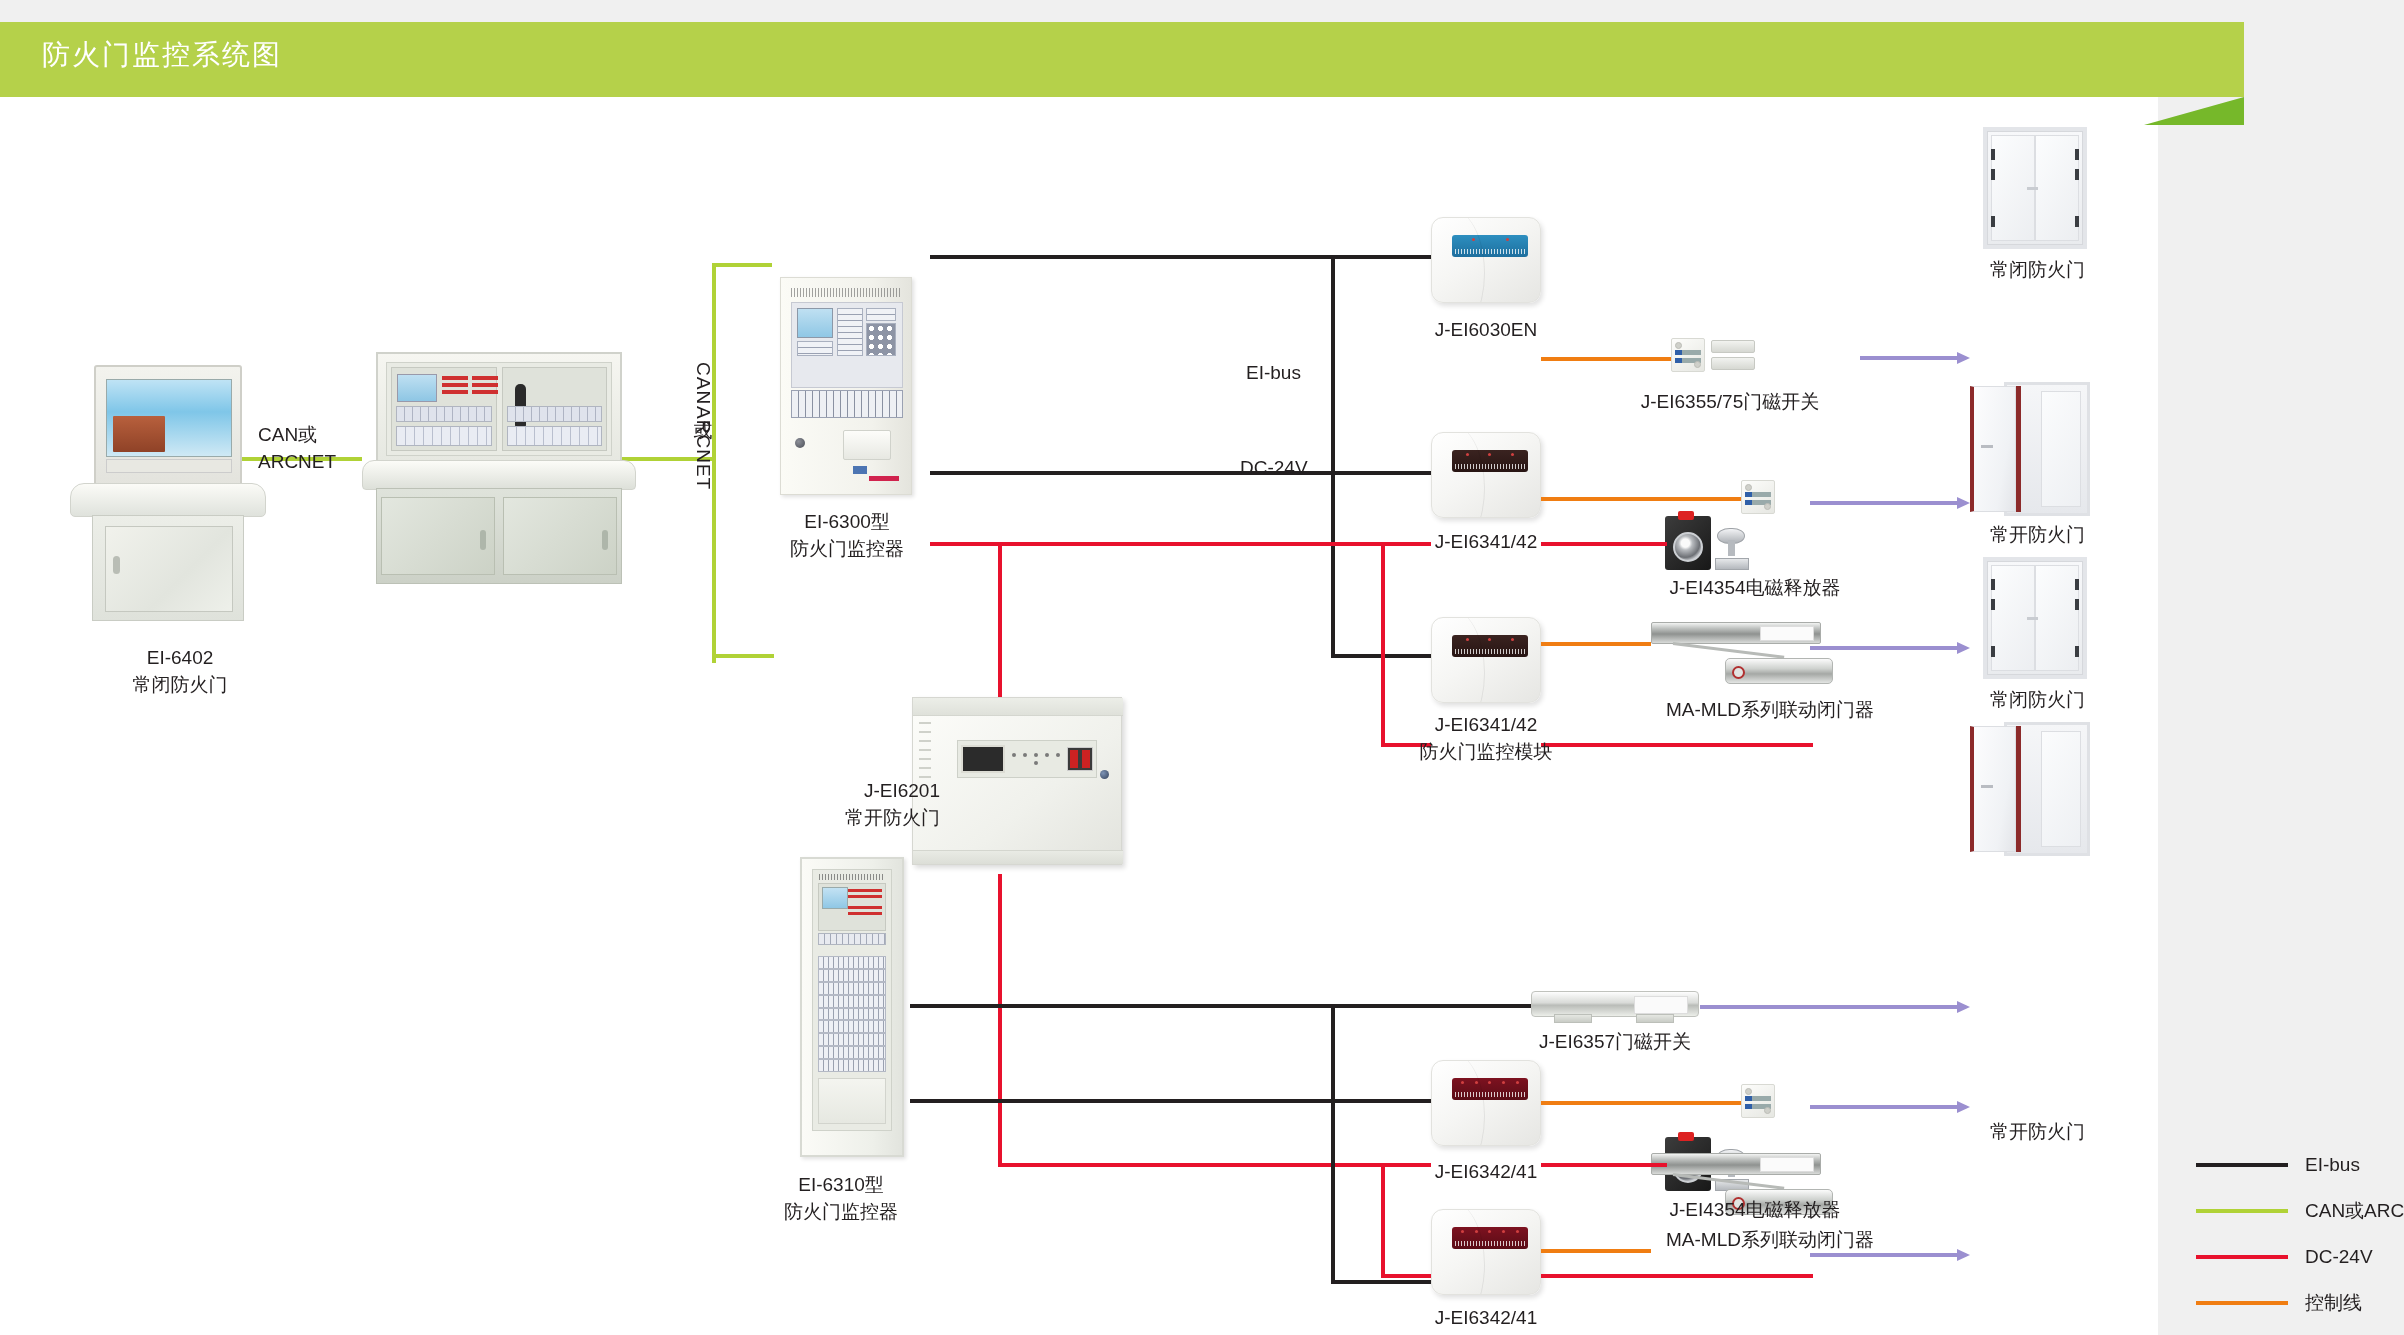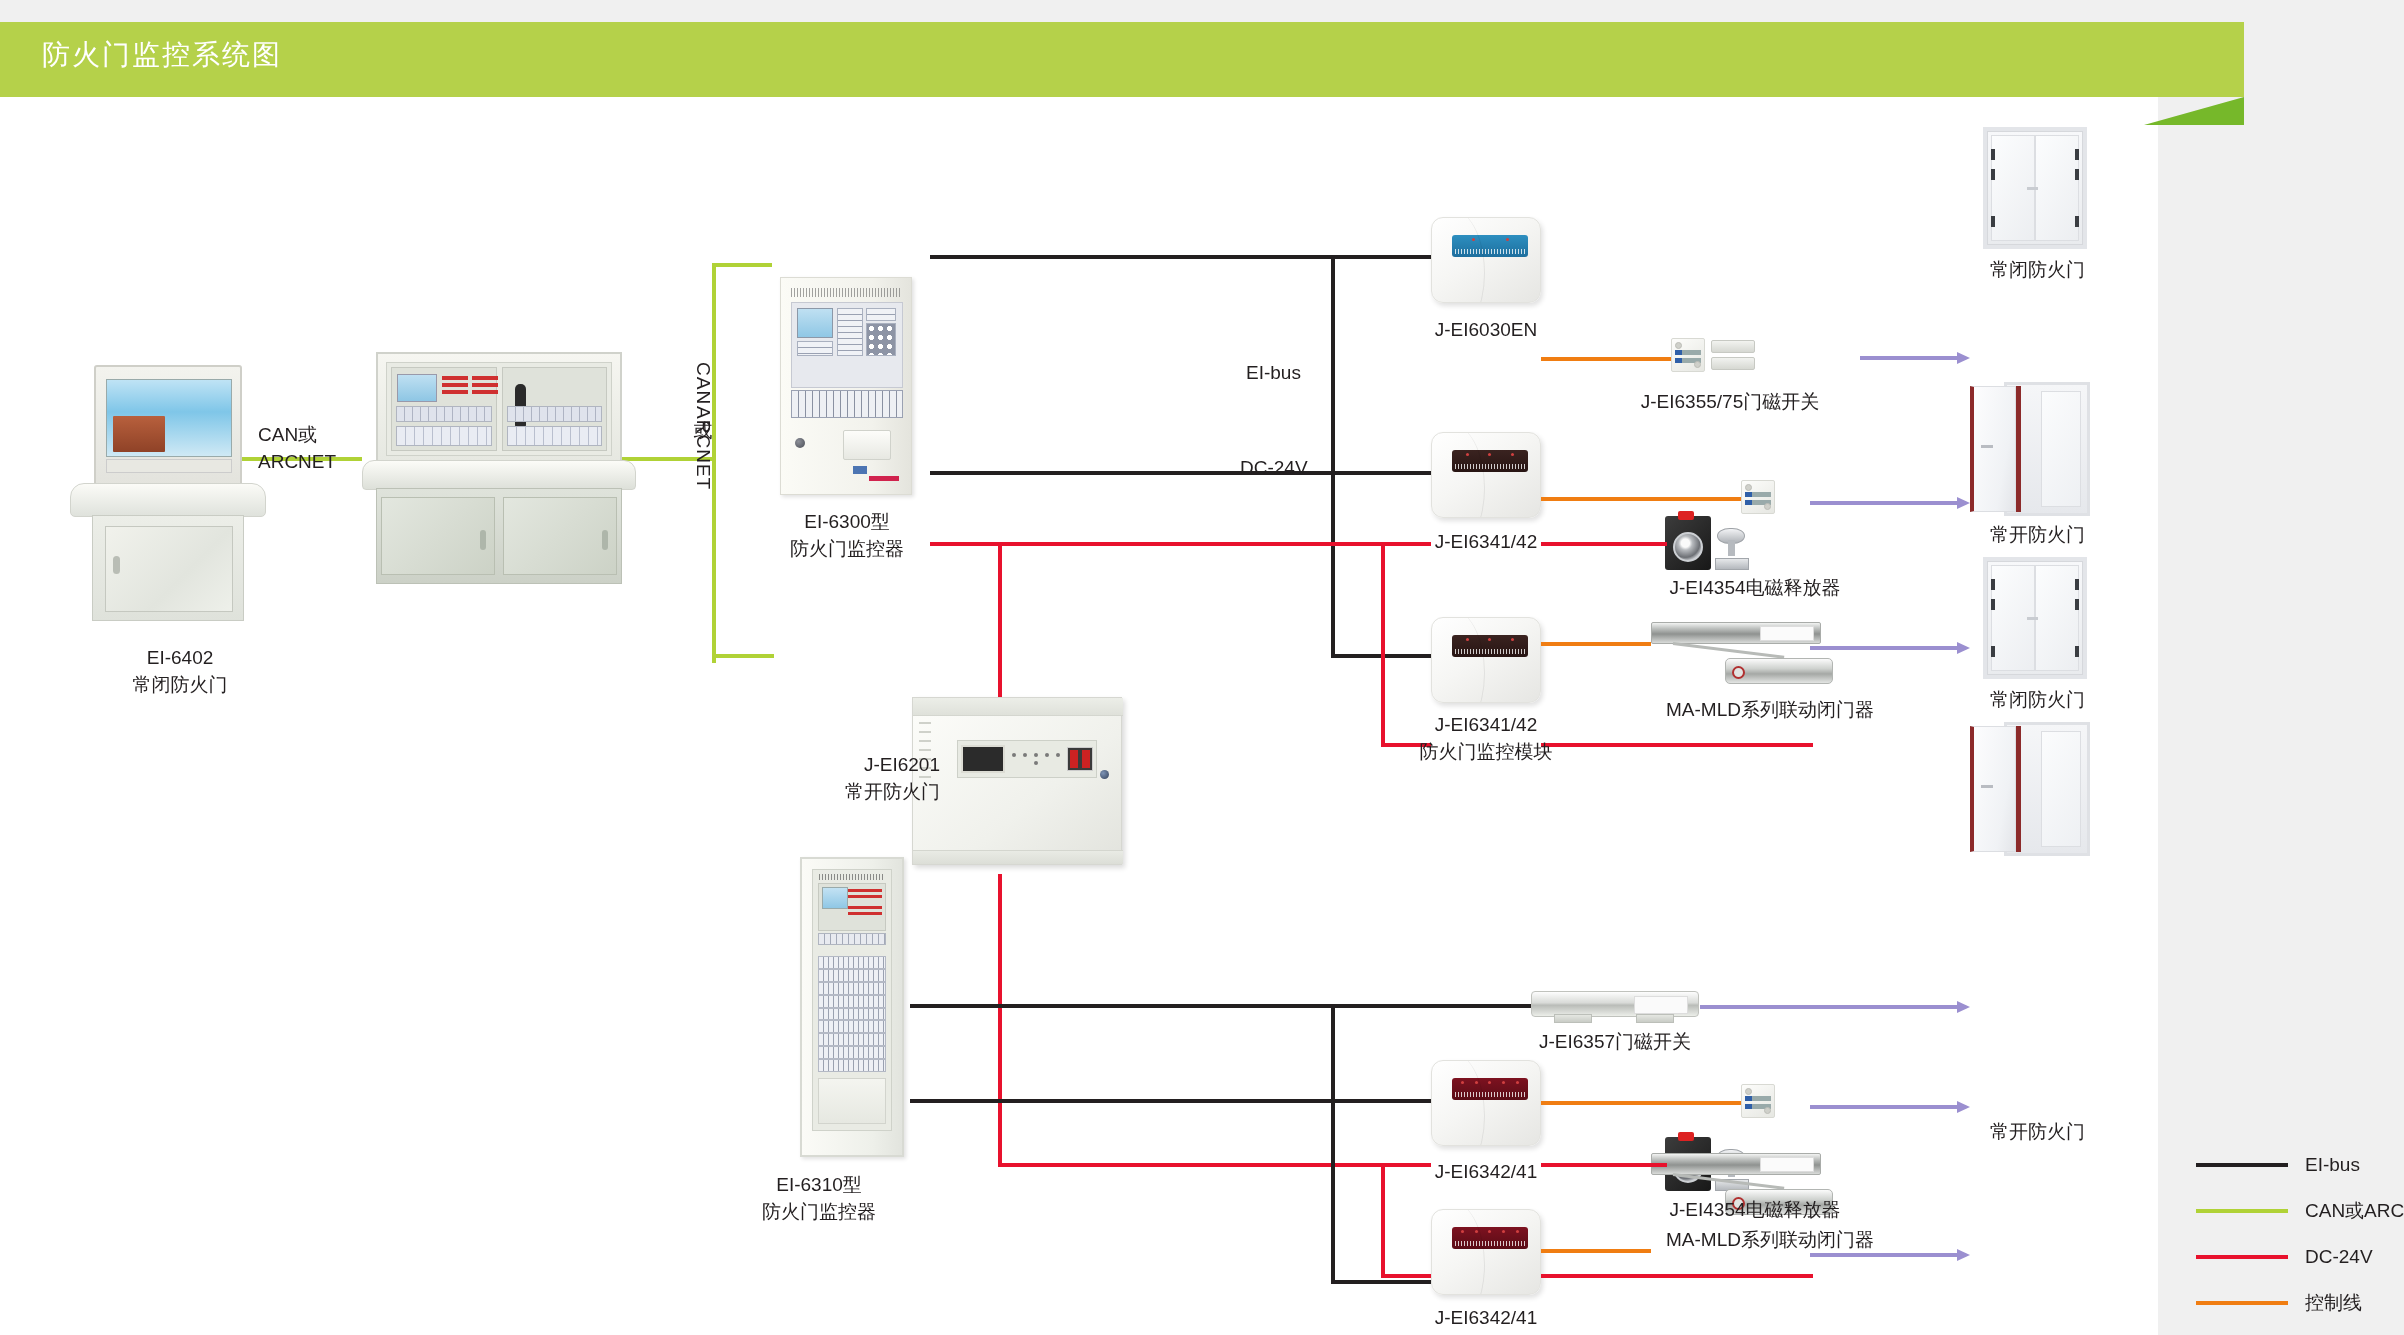--- a/index.html
+++ b/index.html
@@ -605,21 +605,21 @@
         </div>
         <div class="ps-sw">
             <b></b>
             <b></b>
           </div>
       </div>
       <div class="ps-knob"></div>
       <div class="ps-foot"></div>
     </div>
   </div>
-  <div class="caption" style="left:800px; top:655px; width:140px; text-align:right;"><span>J-EI6201</span><br><span>常开防火门</span></div>
+  <div class="caption" style="left:800px; top:681px; width:140px; text-align:right;"><span>J-EI6201</span><br><span>常开防火门</span></div>
 
   <div class="device" style="left:800px; top:760px; width:106px; height:302px;">
     <div class="tc-box">
       <div class="tc-face">
         <div class="tc-title"></div>
         <div class="tc-top">
           <div class="tc-lcd"></div>
           <div class="tc-redb" style="right:3px; top:5px;  width:34px;"></div>
           <div class="tc-redb" style="right:3px; top:11px; width:34px;"></div>
           <div class="tc-redb" style="right:3px; top:22px; width:34px;"></div>
@@ -634,21 +634,21 @@
             <span></span>
           <span></span>
             <span></span>
             <span></span>
             <span></span>
         </div>
         <div class="tc-bot"></div>
       </div>
     </div>
   </div>
-  <div class="caption" style="left:744px; top:1075px; width:150px;"><span>EI-6310型</span><br><span>防火门监控器</span></div>
+  <div class="caption" style="left:766px; top:1075px; width:150px;"><span>EI-6310型</span><br><span>防火门监控器</span></div>
 
   <div class="mod" style="left:1431px; top:120px;">
     <div class="label blue">
       <div class="leds">
           <i></i>
           <i></i>
         </div>
       <div class="txt"></div>
     </div>
   </div>

